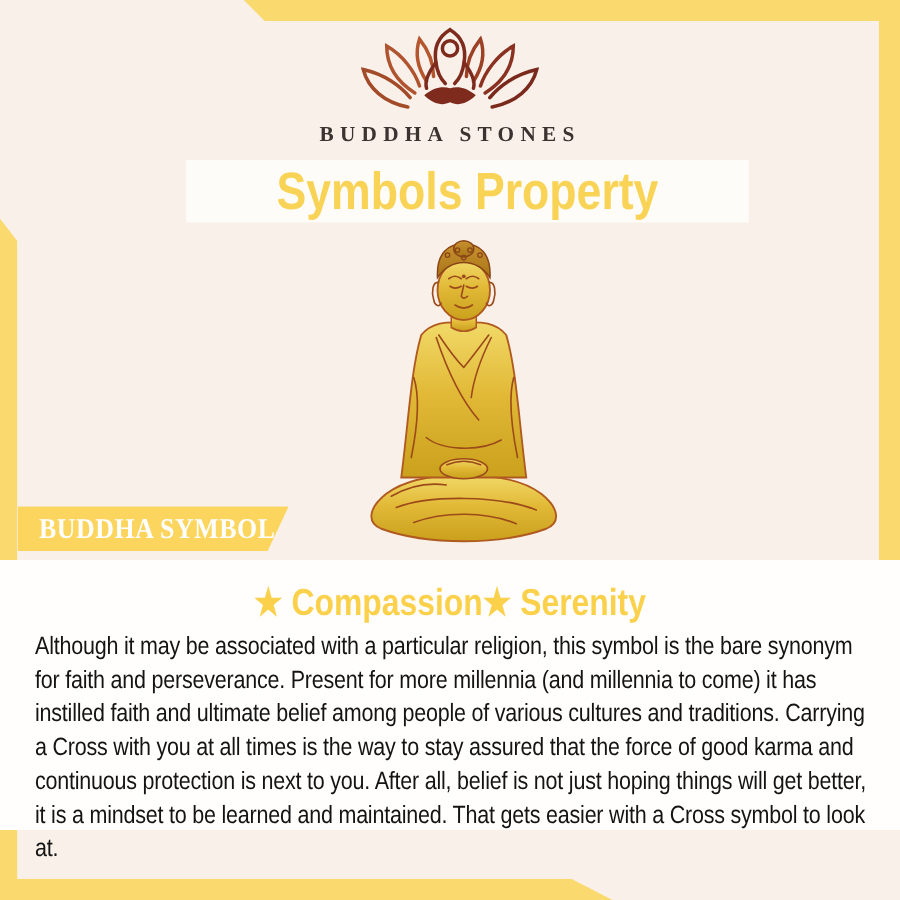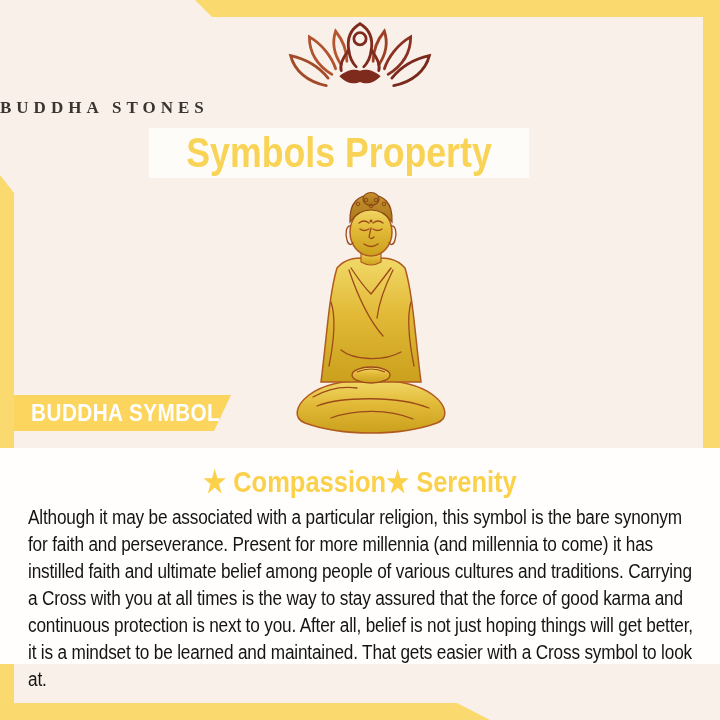--- a/index.html
+++ b/index.html
@@ -17,42 +17,43 @@
   .bar-right{left:703px;top:0;width:17px;height:520px;
     clip-path:polygon(0 0,100% 0,100% 100%,0 470px);}
   .bar-left{left:0;top:175px;width:14px;height:545px;
     clip-path:polygon(0 0,100% 18px,100% 100%,0 100%);}
   .bar-bottom{left:0;top:703px;width:490px;height:17px;
     clip-path:polygon(0 0,457px 0,100% 100%,0 100%);}
   
   .logo{position:absolute;left:50%;top:18px;transform:translateX(-50%);}
   .brand-name{
     position:absolute;left:0;right:0;top:98px;
-    text-align:left;
+    text-align:center;
     font-family:"Liberation Serif", serif;
     font-size:17px;font-weight:600;color:#3b3330;
     letter-spacing:5px;white-space:nowrap;
   }
   .title-banner{
-    position:absolute;left:149px;top:128px;width:380px;height:50px;
+    position:absolute;left:149px;top:128px;width:450px;height:50px;
     background:#fdfcf8;
   }
   .title-banner .title-text{
     width:100%;height:50px;line-height:50px;text-align:center;
     font-size:42px;font-weight:bold;color:#f9d355;
     transform:scaleX(0.85);transform-origin:50% 50%;
     white-space:nowrap;
   }
   
   .buddha{position:absolute;left:283px;top:190px;}
   
   .symbol-label{
-    position:absolute;left:14px;top:395px;width:217px;height:36px;
+    position:absolute;left:14px;top:405px;width:217px;height:36px;
     background:#fbd55e;
     clip-path:polygon(0 0,100% 0,calc(100% - 17px) 100%,0 100%);
+    font-family:Liberation Serif, serif;
   }
   .symbol-label .label-text{
     display:block;height:36px;line-height:36px;padding-left:19px;
     font-size:23px;font-weight:bold;color:#fefefe;
     letter-spacing:0.5px;white-space:nowrap;
     transform:scaleX(0.9);transform-origin:0 50%;
   }
   
   .content-section{
     position:absolute;left:0;top:448px;width:720px;height:216px;

